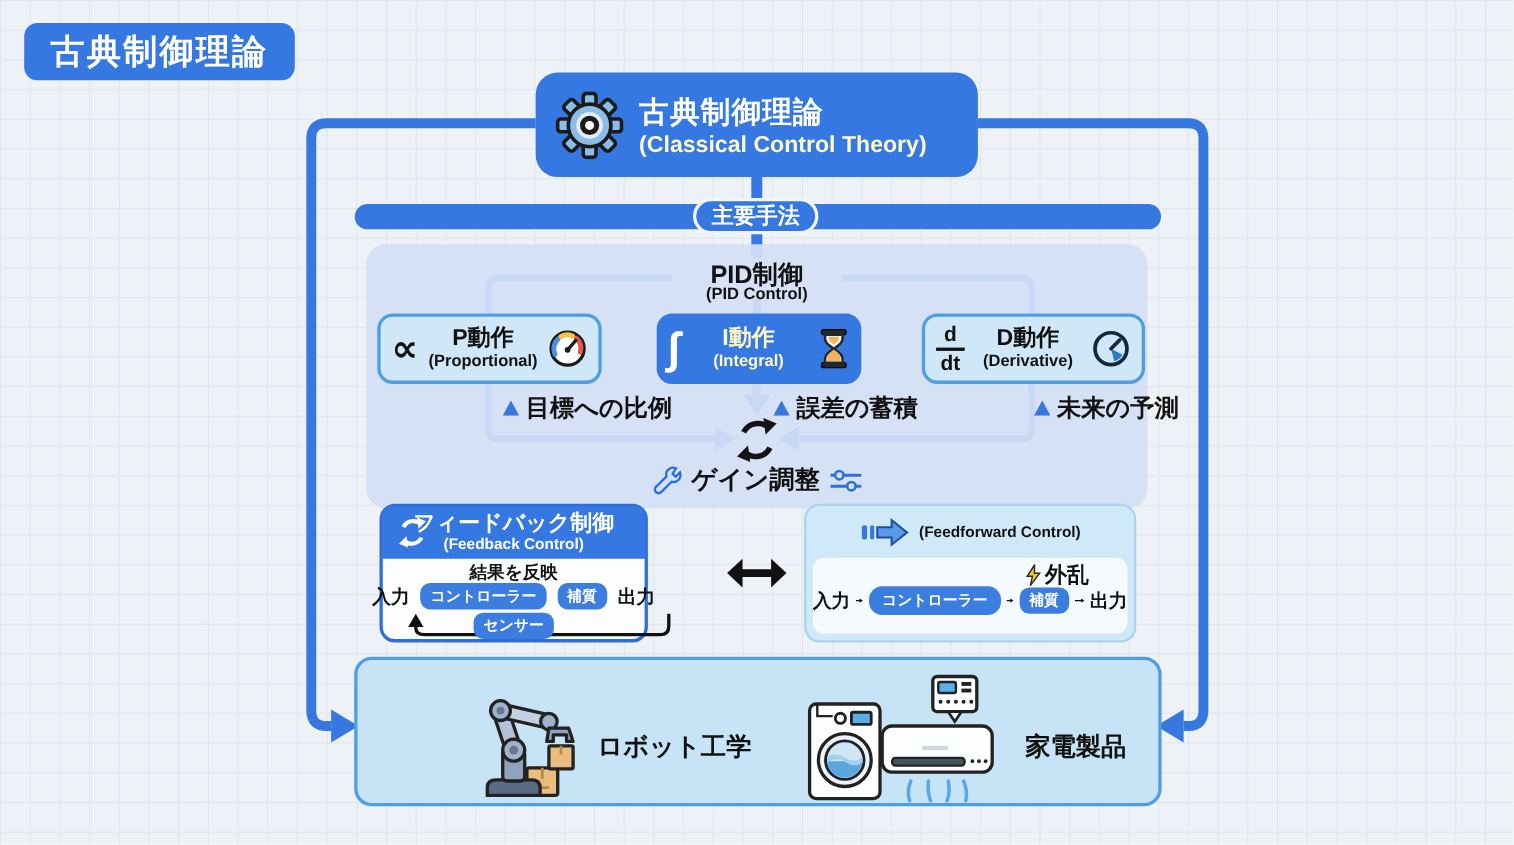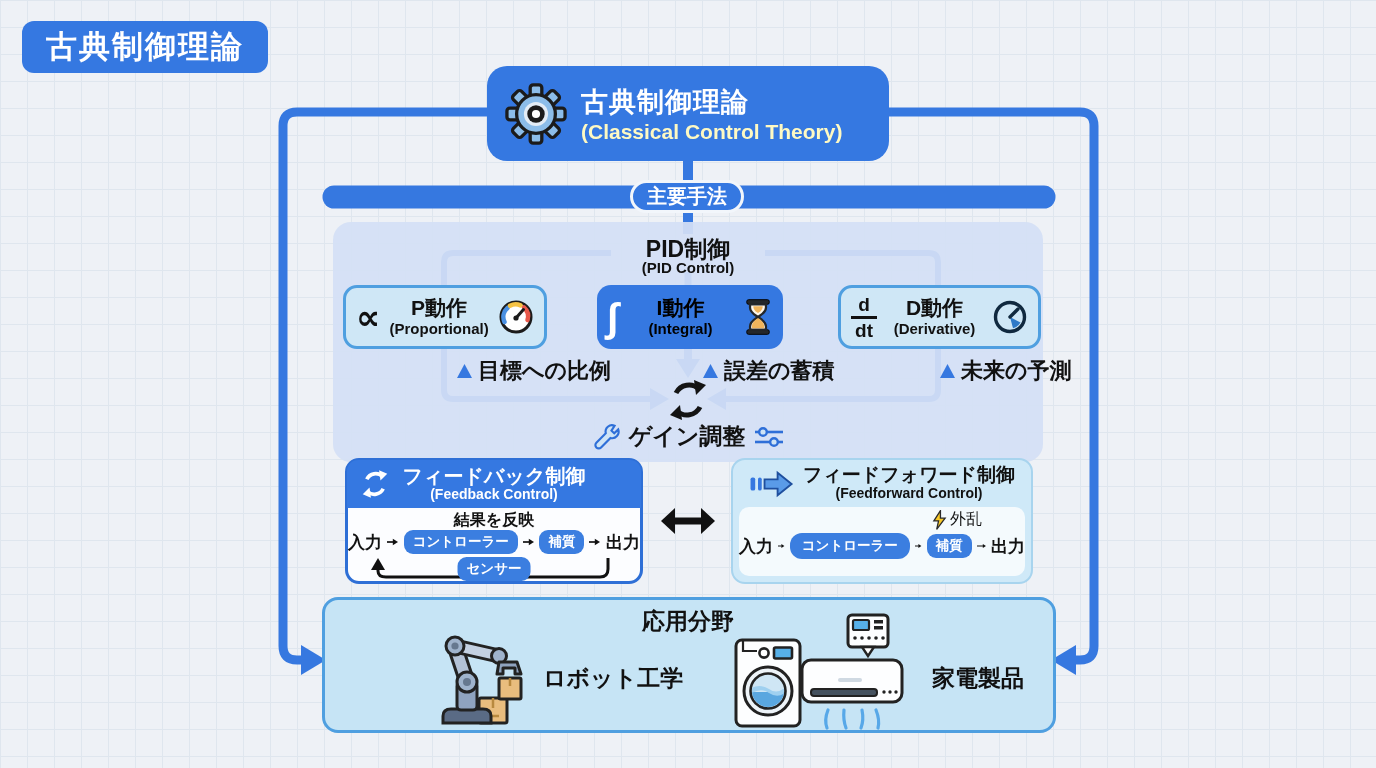--- a/index.html
+++ b/index.html
@@ -7,21 +7,21 @@
     position:relative;width:1376px;height:768px;overflow:hidden;
     background-color:#eef1f6;
     background-image:linear-gradient(#dfe6ee 1px,transparent 1px),
                      linear-gradient(90deg,#dfe6ee 1px,transparent 1px);
     background-size:27px 27px;
     font-family:"Liberation Sans","DejaVu Sans",sans-serif;color:#111;
   }
   .abs{position:absolute}
   .flex{display:flex;align-items:center}
   .col{display:flex;flex-direction:column;align-items:center}
-  .white{color:#000000}
+  .white{color:#fef9c3}
 
   .title-badge{left:22px;top:21px;width:246px;height:52px;background:#3578e1;border-radius:12px;
     display:flex;align-items:center;justify-content:center;font-size:31px;font-weight:bold;color:#fff;letter-spacing:2px}
 
   .root-box{left:487px;top:66px;width:402px;height:95px;background:#3578e1;border-radius:20px;
     display:flex;align-items:center;padding-left:18px;box-sizing:border-box;gap:14px}
   .root-title{font-size:27px;font-weight:bold;color:#fff;letter-spacing:1px}
   .root-sub{font-size:21px;font-weight:bold;color:#fef9c3}
 
   .methods-pill{left:630px;top:180px;width:114px;height:33px;background:#3578e1;border:3px solid #f2f6fb;
@@ -42,21 +42,21 @@
   .t2{font-size:15px;font-weight:bold;line-height:1.2}
   .frac{display:flex;flex-direction:column;align-items:center;line-height:1}
   .frac span{font-size:19px;font-weight:bold}
   .frac .bar{width:26px;height:3px;background:#111;margin:2px 0}
 
   .note{display:flex;align-items:center;gap:6px;font-size:22px;font-weight:bold}
 
   .gain-row{left:488px;top:421px;width:400px;display:flex;align-items:center;justify-content:center;gap:8px;font-size:23px;font-weight:bold}
 
   .ctl-box{top:458px;height:126px;border-radius:14px;box-sizing:border-box}
-  .fb-box{left:345px;width:298px;background:#fcfdff;border:3px solid #2e6fd6}
+  .fb-box{left:345px;width:244px;background:#fcfdff;border:3px solid #2e6fd6}
   .fb-head{position:absolute;left:-1px;top:-1px;right:-1px;height:48px;background:#3578e1;border-radius:11px 11px 0 0;
     display:flex;align-items:center;justify-content:center}
   .fb-head .icon{position:absolute;left:13px;top:9px}
   .hd1{font-size:20px;font-weight:bold;color:#fff;line-height:1.1}
   .hd2{font-size:14px;font-weight:bold;color:#fff;line-height:1.1}
   .ff-box{left:731px;width:302px;background:#cfe9f8;border:2px solid #a8d4ee}
   .ff-head{position:absolute;left:0;top:0;right:0;height:47px;display:flex;align-items:center;justify-content:center;gap:8px}
   .ff-hd1{font-size:19px;font-weight:bold;line-height:1.1}
   .ff-hd2{font-size:14px;font-weight:bold;line-height:1.1}
   .ff-body{position:absolute;left:6px;right:6px;top:47px;bottom:6px;background:#f4fafd;border-radius:10px}
@@ -267,26 +267,25 @@
   </svg>
 
   <div class="abs ctl-box ff-box">
     <div class="ff-head">
       <svg width="46" height="28" viewBox="0 0 48 30">
         <rect x="1" y="8" width="5" height="14" rx="2" fill="#3678e0"></rect>
         <rect x="9" y="8" width="4" height="14" rx="2" fill="#3678e0"></rect>
         <polygon points="16,10 30,10 30,3 45,15 30,27 30,20 16,20" fill="#5a9be8" stroke="#1f4f9e" stroke-width="2"></polygon>
       </svg>
       <div class="col">
-        <div class="ff-hd1">フィードフォワード制御</div>
         <div class="ff-hd2">(Feedforward Control)</div>
       </div>
     </div>
     <div class="ff-body">
-      <div class="abs flex" style="left:193px;top:2px;gap:3px;font-size:16px;font-weight:normal">
+      <div class="abs flex" style="left:193px;top:2px;gap:3px;font-size:20px;font-weight:bold">
         <svg width="15" height="20" viewBox="0 0 16 20">
           <polygon points="9,0 2,11 7,11 5,20 14,8 9,8" fill="#f8c927" stroke="#2a2a2a" stroke-width="1.4"></polygon>
         </svg>
         <span>外乱</span>
       </div>
       <div class="abs flow-row" style="left:0;top:26px;width:100%">
         <span class="io">入力</span>
         <svg width="16" height="12" viewBox="0 0 18 12">
             <line x1="0" y1="6" x2="10" y2="6" stroke="#111" stroke-width="2.6"></line>
             <polygon points="9,1 9,11 17,6" fill="#111"></polygon>
@@ -300,21 +299,20 @@
         <svg width="22" height="12" viewBox="0 0 24 12">
             <line x1="0" y1="6" x2="16" y2="6" stroke="#111" stroke-width="2.6"></line>
             <polygon points="15,1 15,11 23,6" fill="#111"></polygon>
           </svg>
         <span class="io">出力</span>
       </div>
     </div>
   </div>
 
   <div class="abs app-box"></div>
-  <div class="abs app-title">応用分野</div>
 
   <svg class="abs" style="left:415px;top:610px" width="120" height="120" viewBox="0 0 120 120">
     <rect x="64" y="88" width="28" height="25" rx="2" fill="#e9bd7e" stroke="#222" stroke-width="3"></rect>
     <line x1="78" y1="88" x2="78" y2="98" stroke="#b8893f" stroke-width="2.5"></line>
     <line x1="72" y1="106" x2="84" y2="106" stroke="#b8893f" stroke-width="2.5"></line>
     <path d="M 28 113 H 76 V 106 Q 76 99 68 99 H 36 Q 28 99 28 106 Z" fill="#5a6b85" stroke="#222" stroke-width="3"></path>
     <rect x="42" y="72" width="20" height="28" rx="4" fill="#8fa3bf" stroke="#222" stroke-width="3"></rect>
     <line x1="52" y1="72" x2="40" y2="36" stroke="#222" stroke-width="17" stroke-linecap="round"></line>
     <line x1="52" y1="72" x2="40" y2="36" stroke="#b3c2d6" stroke-width="11" stroke-linecap="round"></line>
     <line x1="40" y1="36" x2="84" y2="46" stroke="#222" stroke-width="15" stroke-linecap="round"></line>

